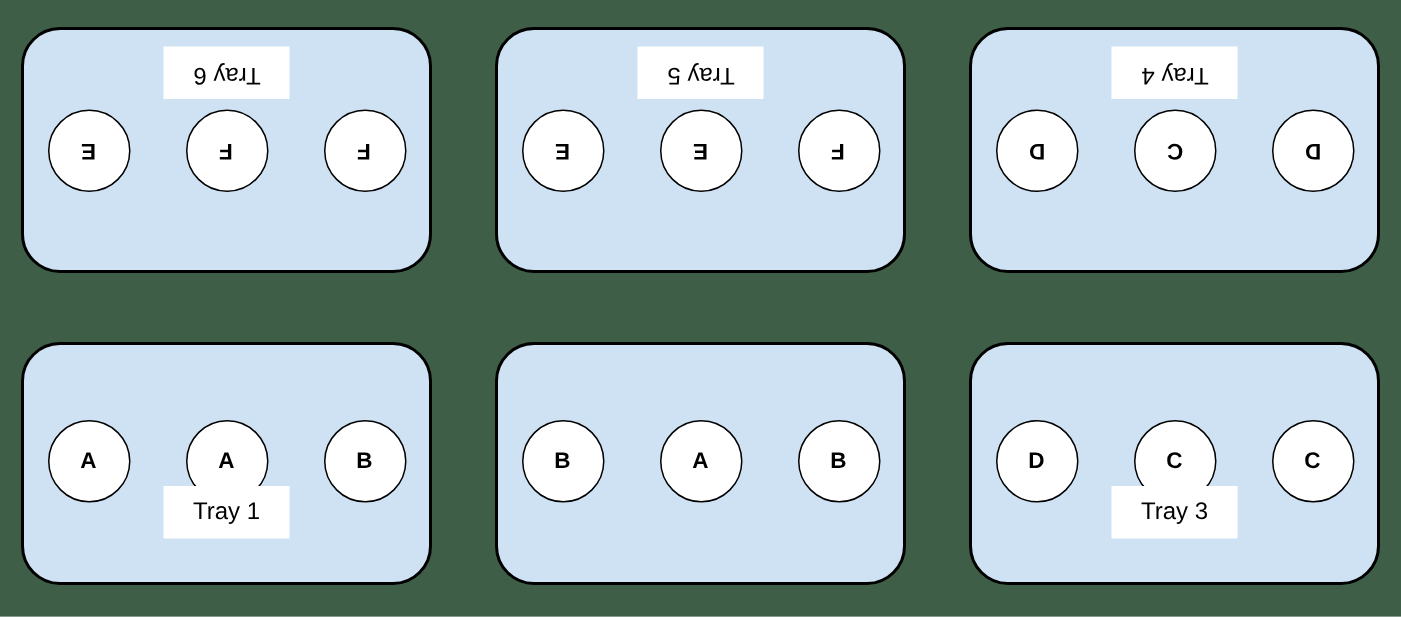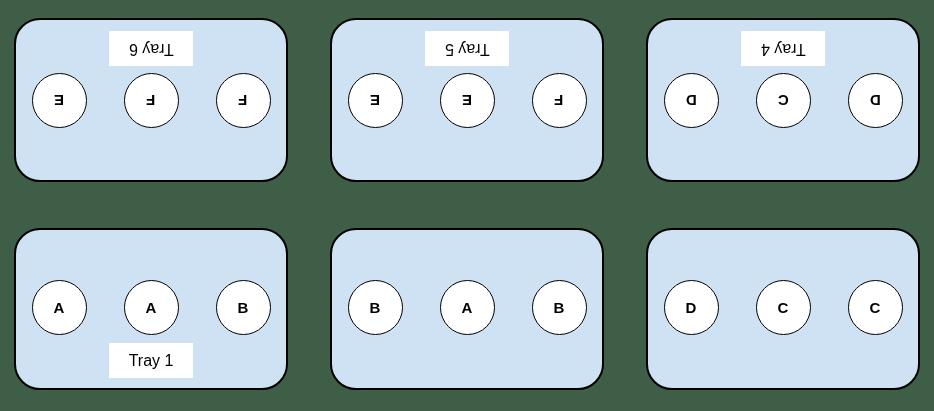--- a/index.html
+++ b/index.html
@@ -47,21 +47,21 @@
   .letter {
     font-size: 15px;
     font-weight: bold;
     color: var(--text, #000000);
   }
   .tray.flipped .letter { transform: rotate(180deg); }
   .tray-label {
     position: absolute;
     left: 50%;
     transform: translateX(-50%);
-    bottom: 10px;
+    bottom: 29px;
     width: 84px;
     height: 35px;
     background: var(--label-background, #ffffff);
     display: flex;
     align-items: center;
     justify-content: center;
   }
   .tray.flipped .tray-label { bottom: auto; top: 11px; }
   .tray-label-text {
     font-size: 16px;
@@ -162,15 +162,18 @@
       <div class="slot">
           <span class="letter">D</span>
         </div>
       <div class="slot">
           <span class="letter">C</span>
         </div>
       <div class="slot">
           <span class="letter">C</span>
         </div>
     </div>
+    <div class="tray-label">
+        <span class="tray-label-text">Tray 3</span>
+      </div>
   </div>
 
 </div>
 
 </body></html>

